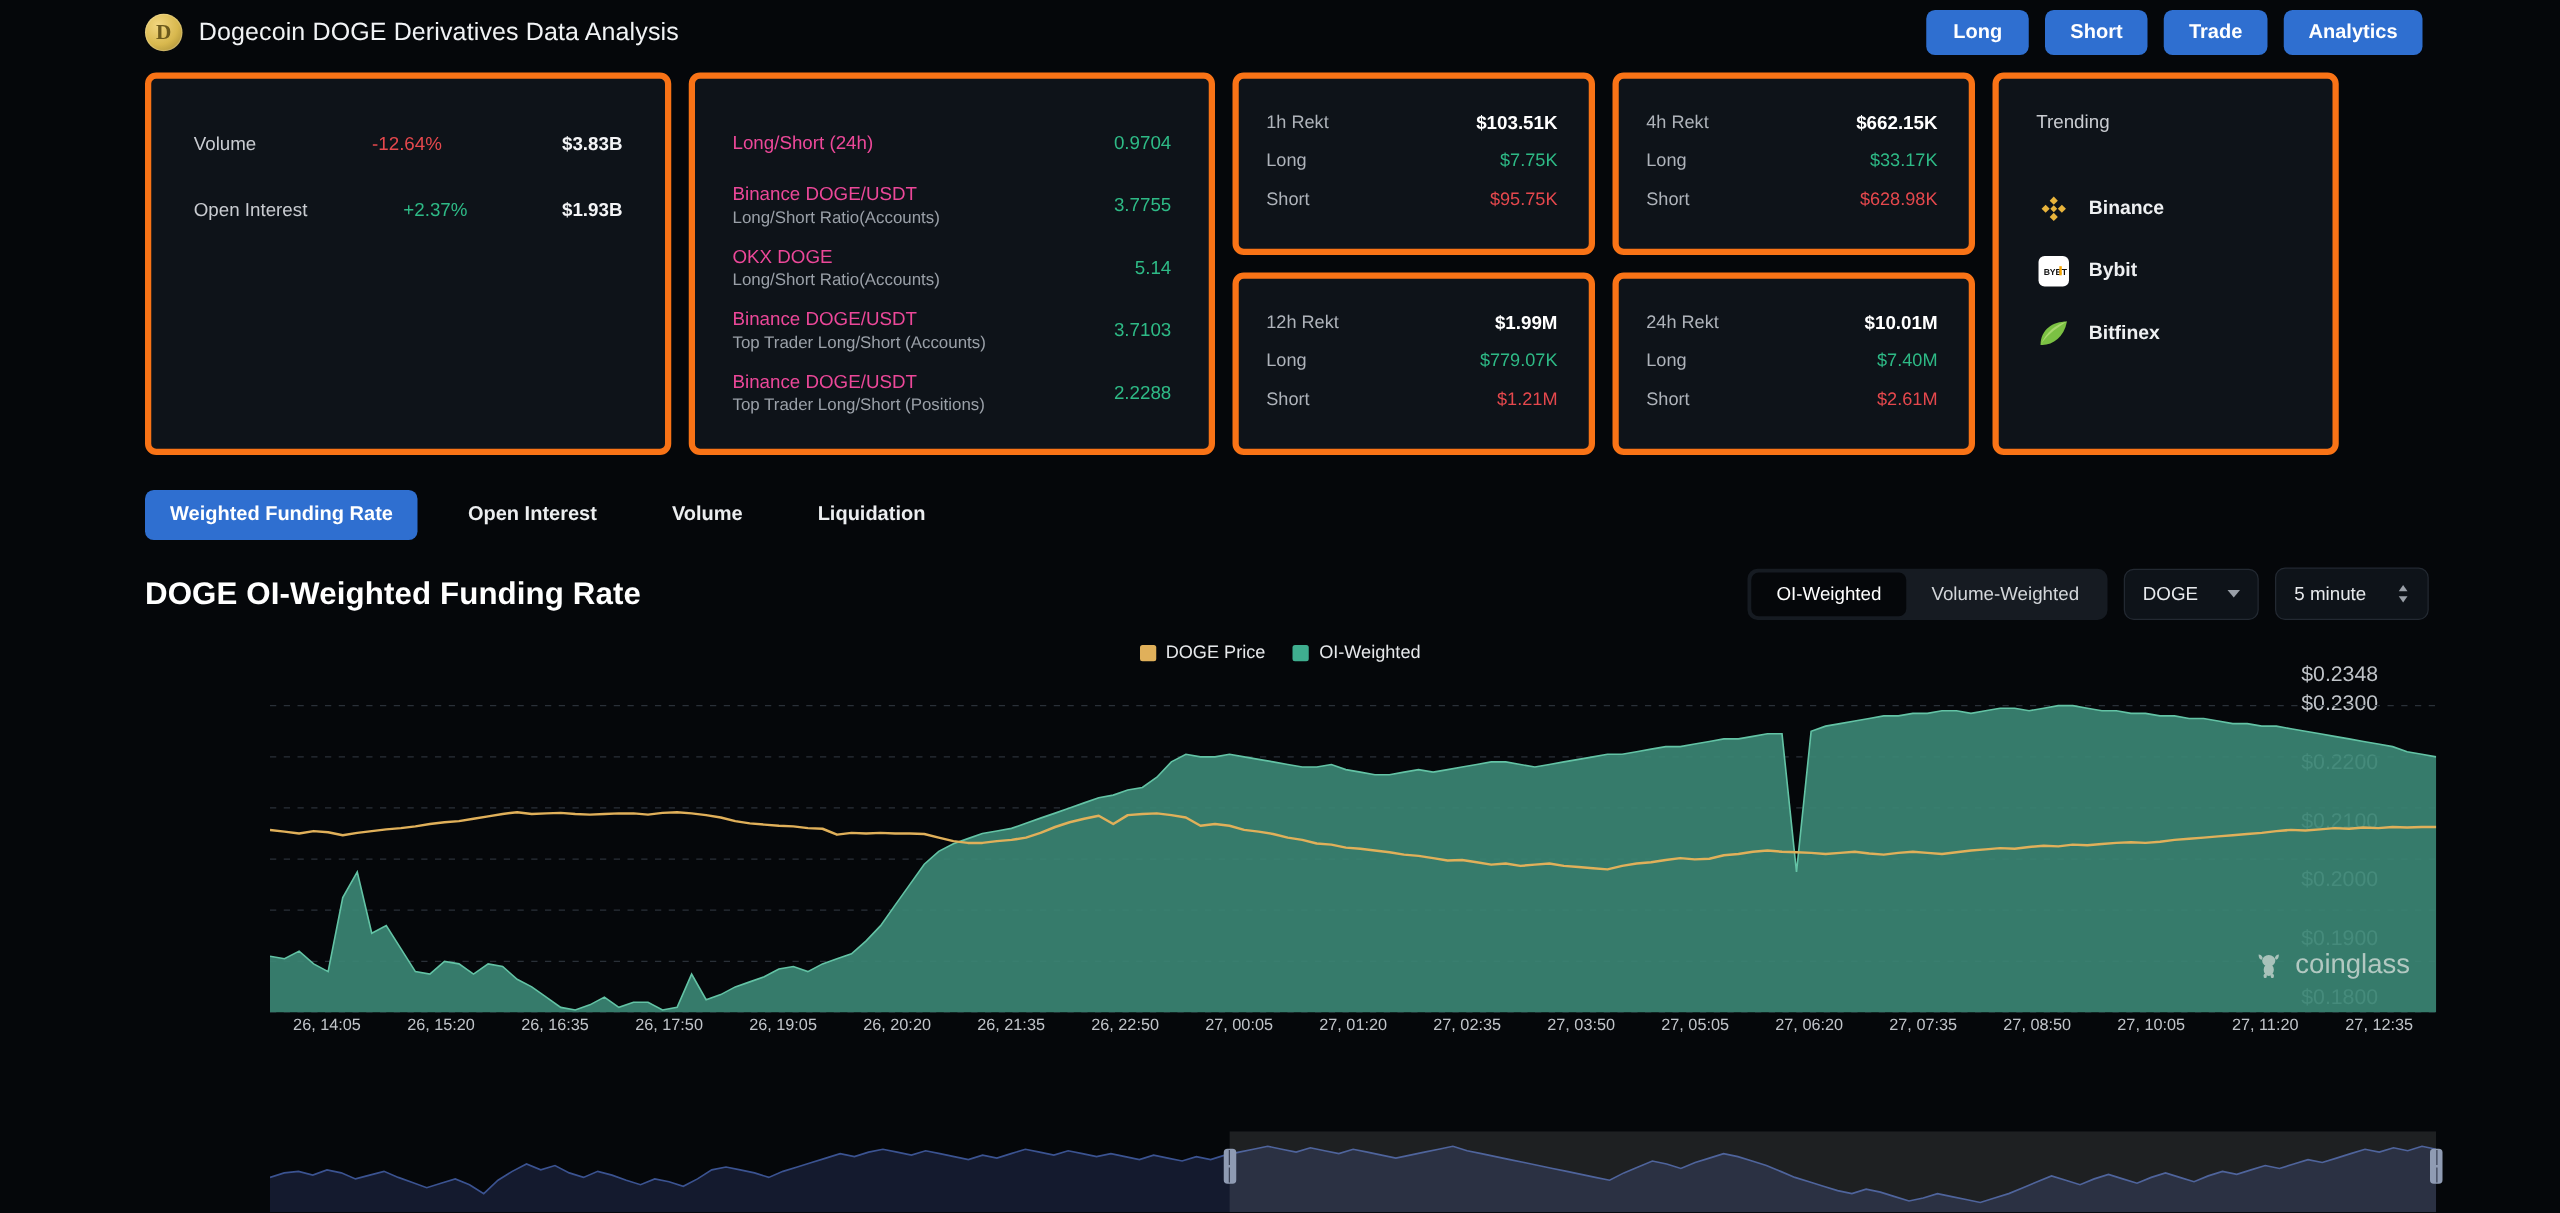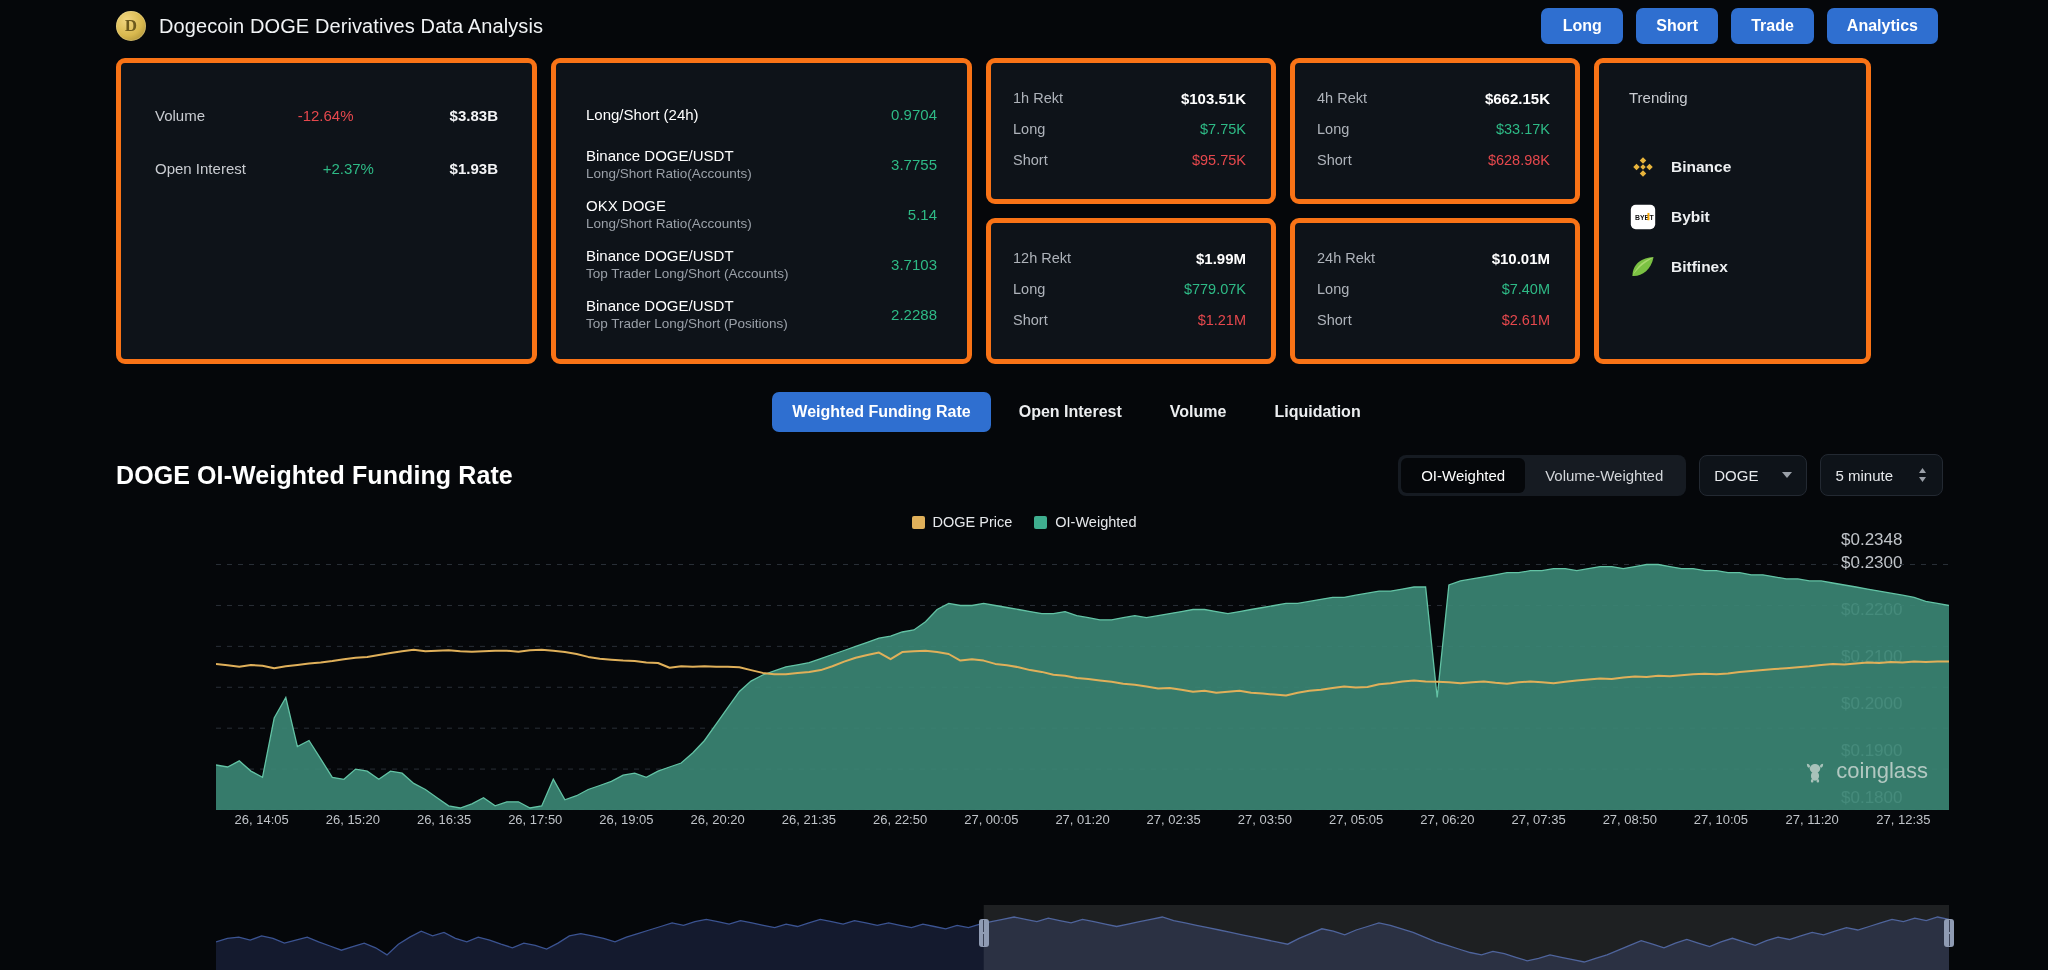--- a/index.html
+++ b/index.html
@@ -50,38 +50,38 @@
   .row { display: flex; align-items: center; justify-content: space-between; }
   .card-a .row { height: 53px; }
   .lbl { font-size: 15px; color: #c9ccd1; }
   .pct { font-size: 15px; width: 90px; text-align: right; }
   .val { font-size: 15px; color: #f3f4f6; font-weight: 700; width: 86px; text-align: right; }
   .up { color: #2eba86; }
   .down { color: #e5484d; }
 
   .card-b .row { height: 50px; }
   .b-left { display: flex; flex-direction: column; gap: 2px; }
-  .b-name { font-size: 15px; color: #ffffff; }
+  .b-name { font-size: 15px; color: #ec4899; }
   .b-sub { font-size: 13.5px; color: #9aa0a8; }
   .b-val { font-size: 15px; color: #2eba86; }
 
   .rekt-head { display:flex; justify-content: space-between; align-items:center; height: 30px; }
   .rekt-title { font-size: 14.5px; color: #aeb3ba; }
   .rekt-total { font-size: 15px; color: #fff; font-weight: 700; }
   .rekt-row { display:flex; justify-content: space-between; align-items:center; height: 31px; }
   .rekt-k { font-size: 14.5px; color: #aeb3ba; }
   .rekt-v { font-size: 14.5px; }
 
   .trend-title { font-size: 15px; color: #c9ccd1; margin-bottom: 36px; }
   .trend-row { display:flex; align-items:center; gap: 14px; height: 50px; }
   .trend-name { font-size: 15.5px; font-weight: 700; color: #eef0f2; }
   .ex-ico { width: 28px; height: 28px; flex: 0 0 28px; display:flex; align-items:center; justify-content:center; }
 
   
-  .tabs { display: flex; align-items: center; gap: 8px; padding: 28px 11px 0 116px; justify-content: center; }
+  .tabs { display: flex; align-items: center; gap: 20px; padding: 28px 11px 0 116px; }
   .tab {
     font-size: 16px; font-weight: 700; color: #eceef0;
     padding: 11px 20px; border-radius: 7px; cursor: pointer; background: transparent;
     border: none; font-family: "Liberation Sans", sans-serif;
   }
   .tab.active { background: #2f6fd0; color: #fff; }
 
   
   .chart-head {
     display:flex; align-items:center; justify-content: space-between;

